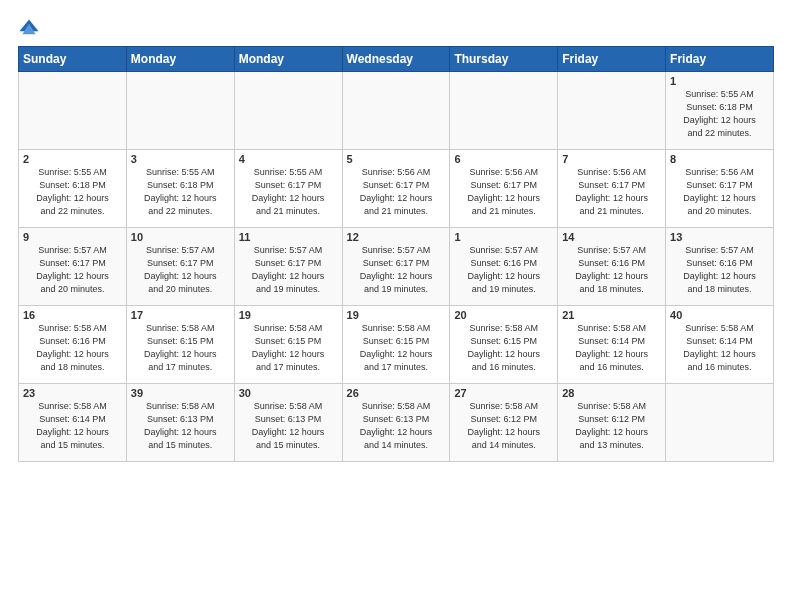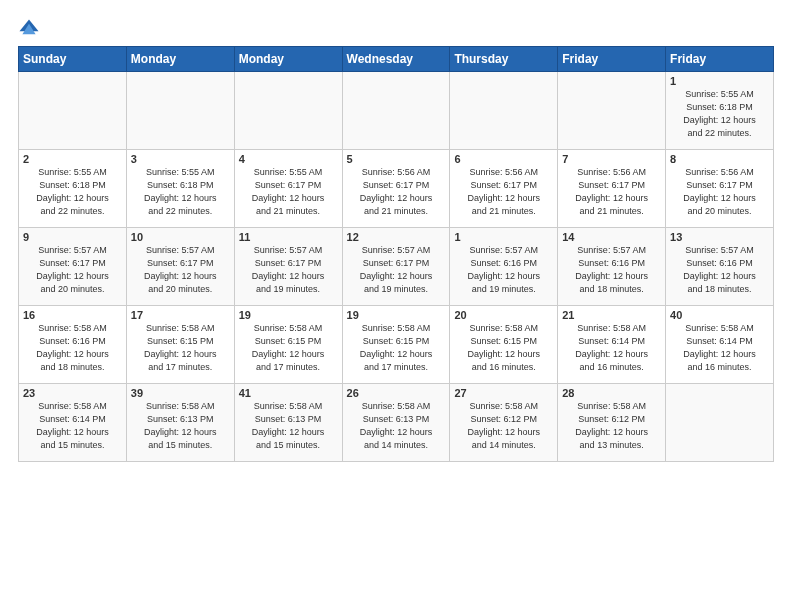--- a/index.html
+++ b/index.html
@@ -302,21 +302,21 @@
 and 15 minutes.</div>
           </td>
           <td>
             <span class="day-num">39</span>
             <div class="day-info" style="white-space: pre-line;">Sunrise: 5:58 AM
 Sunset: 6:13 PM
 Daylight: 12 hours
 and 15 minutes.</div>
           </td>
           <td>
-            <span class="day-num">41</span>
+            <span class="day-num">30</span>
             <div class="day-info" style="white-space: pre-line;">Sunrise: 5:58 AM
 Sunset: 6:13 PM
 Daylight: 12 hours
 and 15 minutes.</div>
           </td>
           <td>
             <span class="day-num">26</span>
             <div class="day-info" style="white-space: pre-line;">Sunrise: 5:58 AM
 Sunset: 6:13 PM
 Daylight: 12 hours

